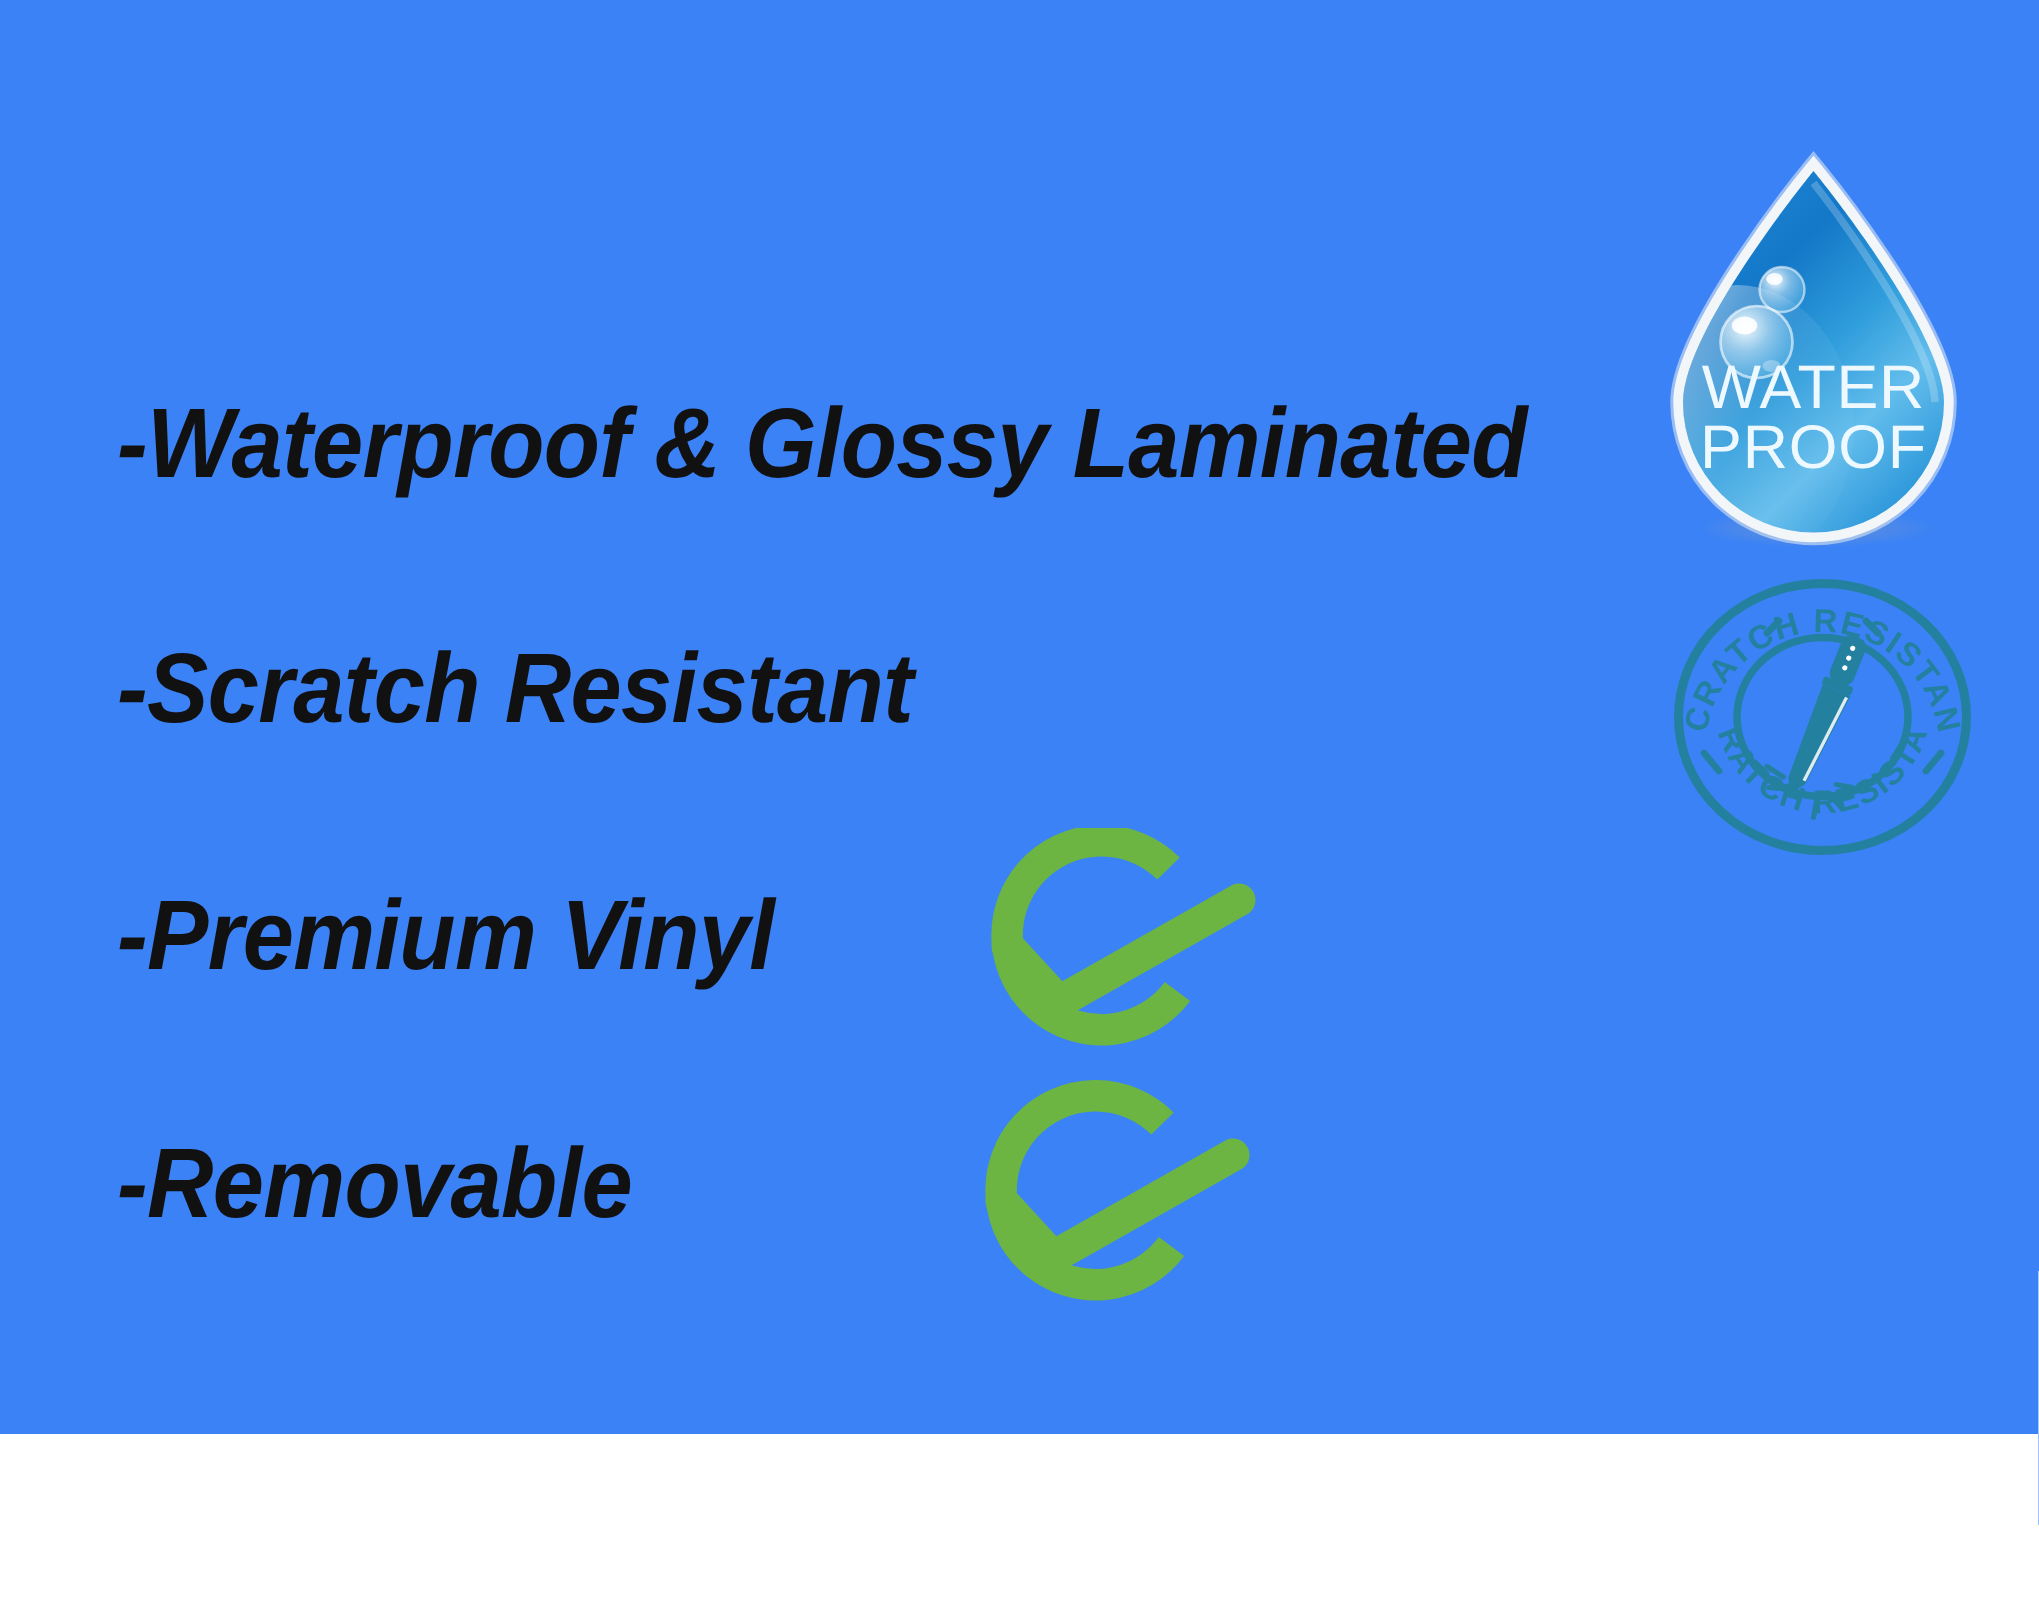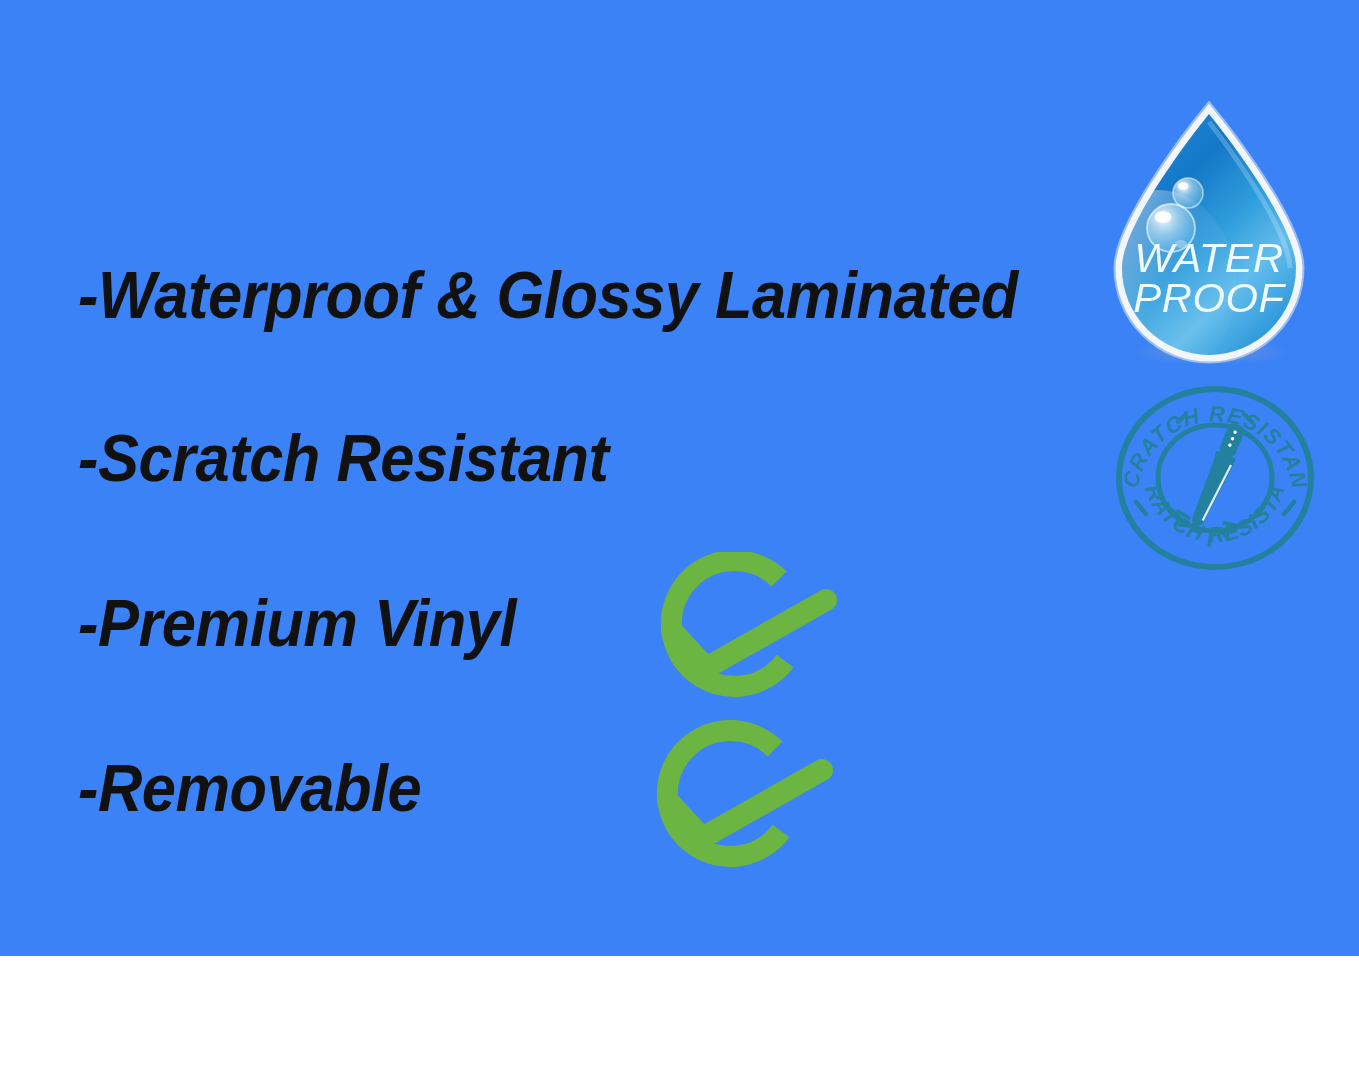--- a/index.html
+++ b/index.html
@@ -34,21 +34,20 @@
     line-height: 1;
   }
   .feature-line-0 { top: 262px; }
   .feature-line-1 { top: 425px; }
   .feature-line-2 { top: 590px; }
   .feature-line-3 { top: 755px; }
 
   
   .badge {
     position: absolute;
-    font-style: italic;
   }
   #waterproof-badge { left: 1098px; top: 100px; width: 222px; height: 268px; }
   #scratch-badge    { left: 1114px; top: 382px; width: 202px; height: 188px; }
   #check-1          { left: 636px;  top: 552px; width: 208px; height: 162px; }
   #check-2          { left: 632px;  top: 718px; width: 208px; height: 170px; }
 
   .badge svg { display: block; width: 100%; height: 100%; }
 
   .drop-text {
     font-family: "Liberation Sans", sans-serif;

